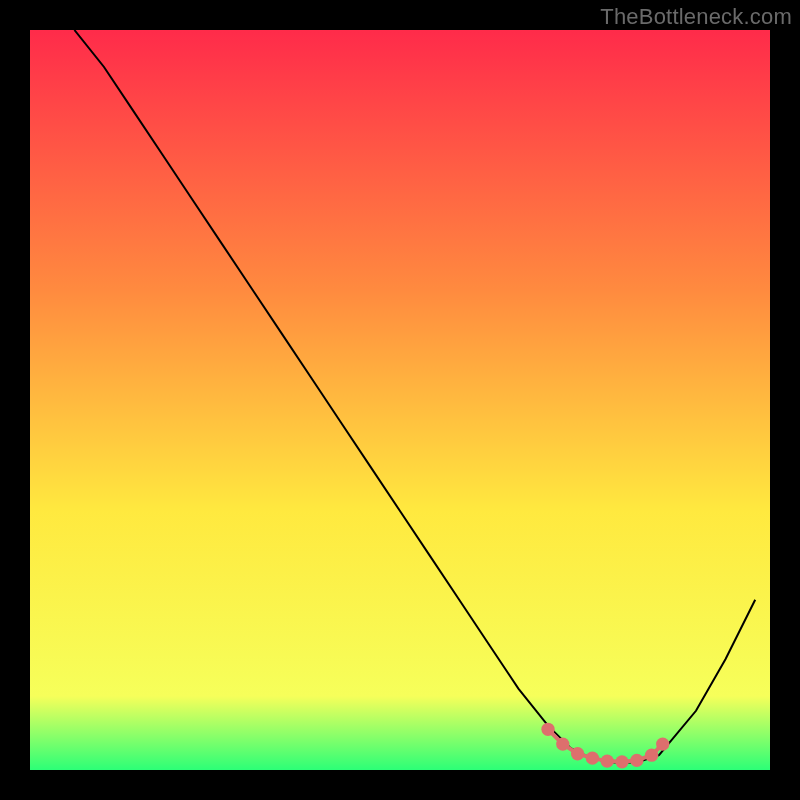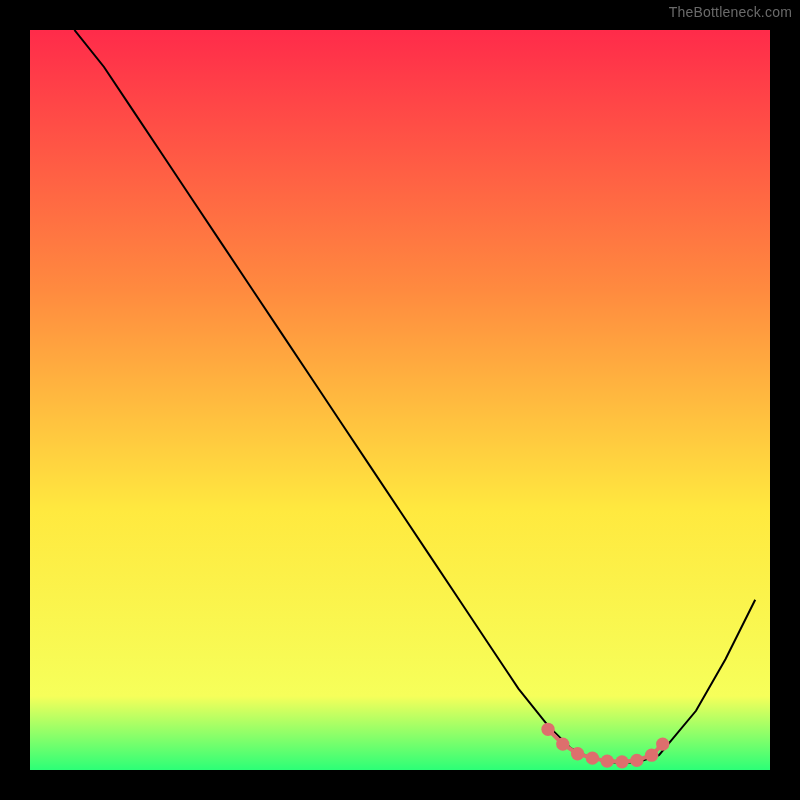--- a/index.html
+++ b/index.html
@@ -20,21 +20,21 @@
     left: 30px;
     top: 30px;
     width: 740px;
     height: 740px;
   }
   .watermark {
     position: absolute;
     top: 4px;
     right: 8px;
     font-family: Arial, Helvetica, sans-serif;
-    font-size: 14px;
+    font-size: 22px;
     font-weight: 500;
     color: #6a6a6a;
     letter-spacing: 0.2px;
   }
   svg {
     display: block;
   }
 </style>
 </head>
 <body>

